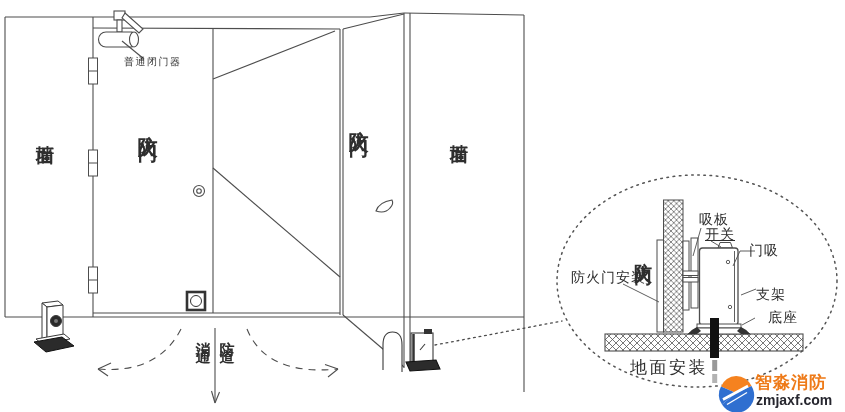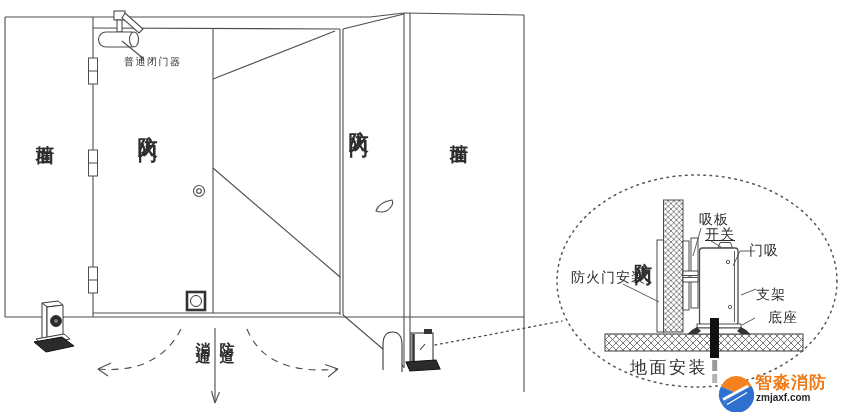--- a/index.html
+++ b/index.html
@@ -9,21 +9,21 @@
   .t{position:absolute;color:#2e2e2e;line-height:1;white-space:nowrap;}
   .vert{writing-mode:vertical-rl;text-orientation:upright;}
   .big{font-size:20px;font-weight:700;letter-spacing:3px;}
   .mid{font-size:18px;font-weight:700;letter-spacing:3px;}
   .small{font-size:14px;letter-spacing:1px;}
   .passage{font-size:15px;font-weight:600;letter-spacing:7px;}
   .dtitle{font-size:16.5px;font-weight:700;letter-spacing:3px;width:220px;text-align:center;}
   .ddoor{font-size:18px;font-weight:700;letter-spacing:2px;}
   .dfloor{font-size:17px;font-weight:400;letter-spacing:2.5px;}
   .brand{font-size:17px;font-weight:700;letter-spacing:1px;color:#ee7a18;}
-  .site{font-size:10px;font-weight:800;color:#26262e;font-family:"Liberation Sans","DejaVu Sans",sans-serif;}
+  .site{font-size:14px;font-weight:800;color:#26262e;font-family:"Liberation Sans","DejaVu Sans",sans-serif;}
 </style>
 </head>
 <body>
 
 <div id="stage">
 
 <svg id="art" width="845" height="412" viewBox="0 0 845 412">
   <defs>
     <pattern id="hatchFloor" width="7" height="7" patternUnits="userSpaceOnUse">
       <path d="M0,7 L7,0 M0,0 L7,7" stroke="#555" stroke-width="0.8" fill="none"></path>

